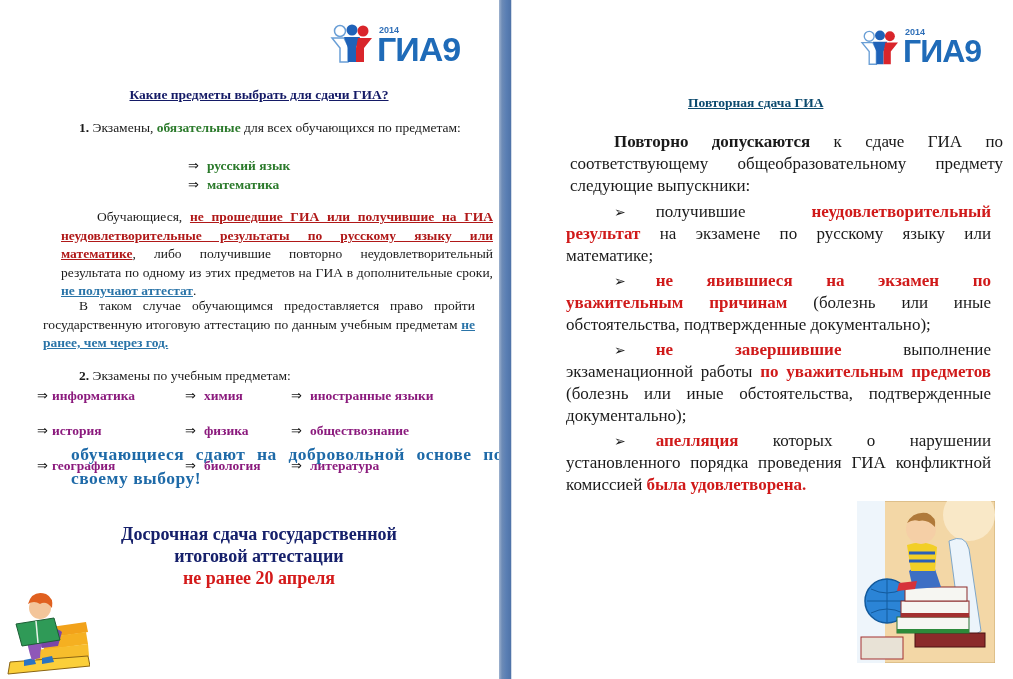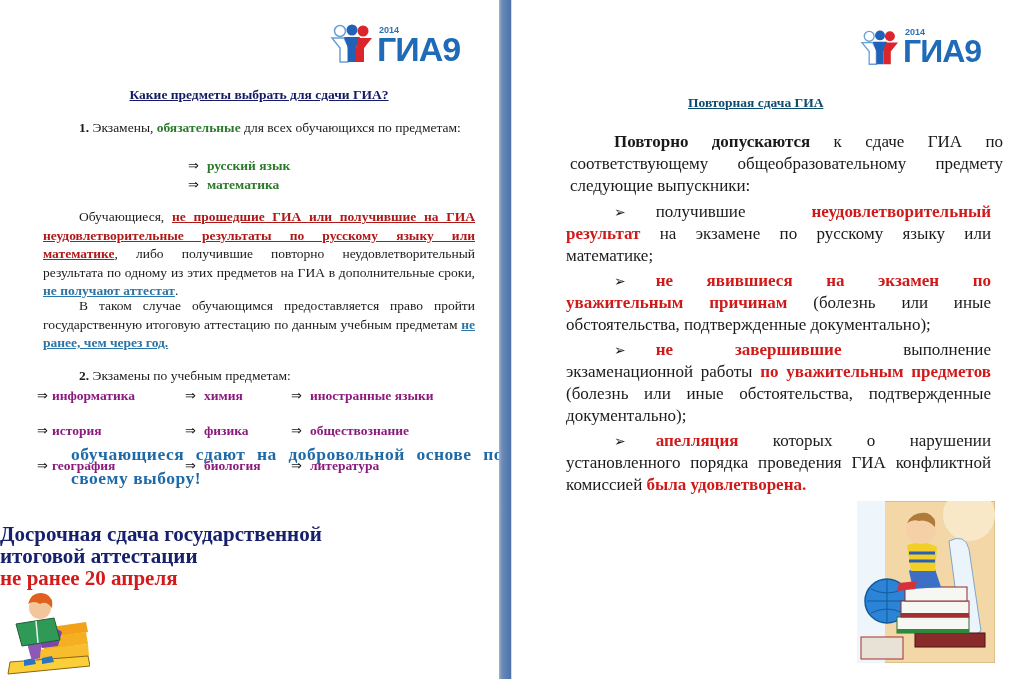--- a/index.html
+++ b/index.html
@@ -45,40 +45,40 @@
   .para {
     position: absolute; left: 43px; width: 432px; font-size: 13.5px; line-height: 18.5px;
     text-align: justify; text-indent: 36px;
   }
   .p1 { top: 119px; }
   .bold { font-weight: bold; }
   .green { color: #2b7a2b; font-weight: bold; }
   .req-list { position: absolute; left: 188px; top: 156px; font-size: 13.5px; line-height: 19px; }
   .req-list div { white-space: nowrap; }
   .arrow { font-family: "DejaVu Sans", sans-serif; font-size: 13px; margin-right: 8px; color: #111; }
-  .p2 { top: 208px; }
+  .p2 { top: 208px; margin-left: 18px; }
   .red-u { color: #b01818; font-weight: bold; text-decoration: underline; }
   .blue-u { color: #2a74a8; font-weight: bold; text-decoration: underline; }
   .p3 { top: 297px; }
 
   .p4 { position: absolute; left: 79px; top: 368px; font-size: 13.5px; }
   .subjects {
     position: absolute; left: 37px; top: 386px; display: grid;
     grid-template-columns: 148px 106px 190px; row-gap: 16px; font-size: 13.5px; line-height: 19px;
   }
   .subjects .cell { white-space: nowrap; color: #8b1a7d; font-weight: bold; }
   .subjects .cell .arrow { margin-right: 4px; color: #111; font-weight: normal; }
   .subjects .cell.c2 .arrow, .subjects .cell.c3 .arrow { margin-right: 8px; }
   .voluntary {
     position: absolute; left: 43px; width: 432px; top: 442px; font-size: 17.5px; line-height: 24px;
     font-weight: bold; color: #1e6aa8; text-align: justify; letter-spacing: 0.5px; margin-left: 28px;
   }
   .early {
-    position: absolute; left: 0; width: 518px; top: 523px; 
-    font-weight: bold; font-size: 21px; line-height: 22px; color: #16206b;
+    position: absolute; left: 0; width: 518px; top: 523px; text-align: center;
+    font-weight: bold; font-size: 18px; line-height: 22px; color: #16206b;
   }
   .early .red { color: #d41a1a; }
 
   
   .title-r {
     position: absolute; left: 688px; top: 95px;
     font-weight: bold; font-size: 13.5px; color: #0c4a6e; text-decoration: underline;
   }
   .rpara {
     position: absolute; left: 558px; width: 433px; font-size: 17px; line-height: 22px;

